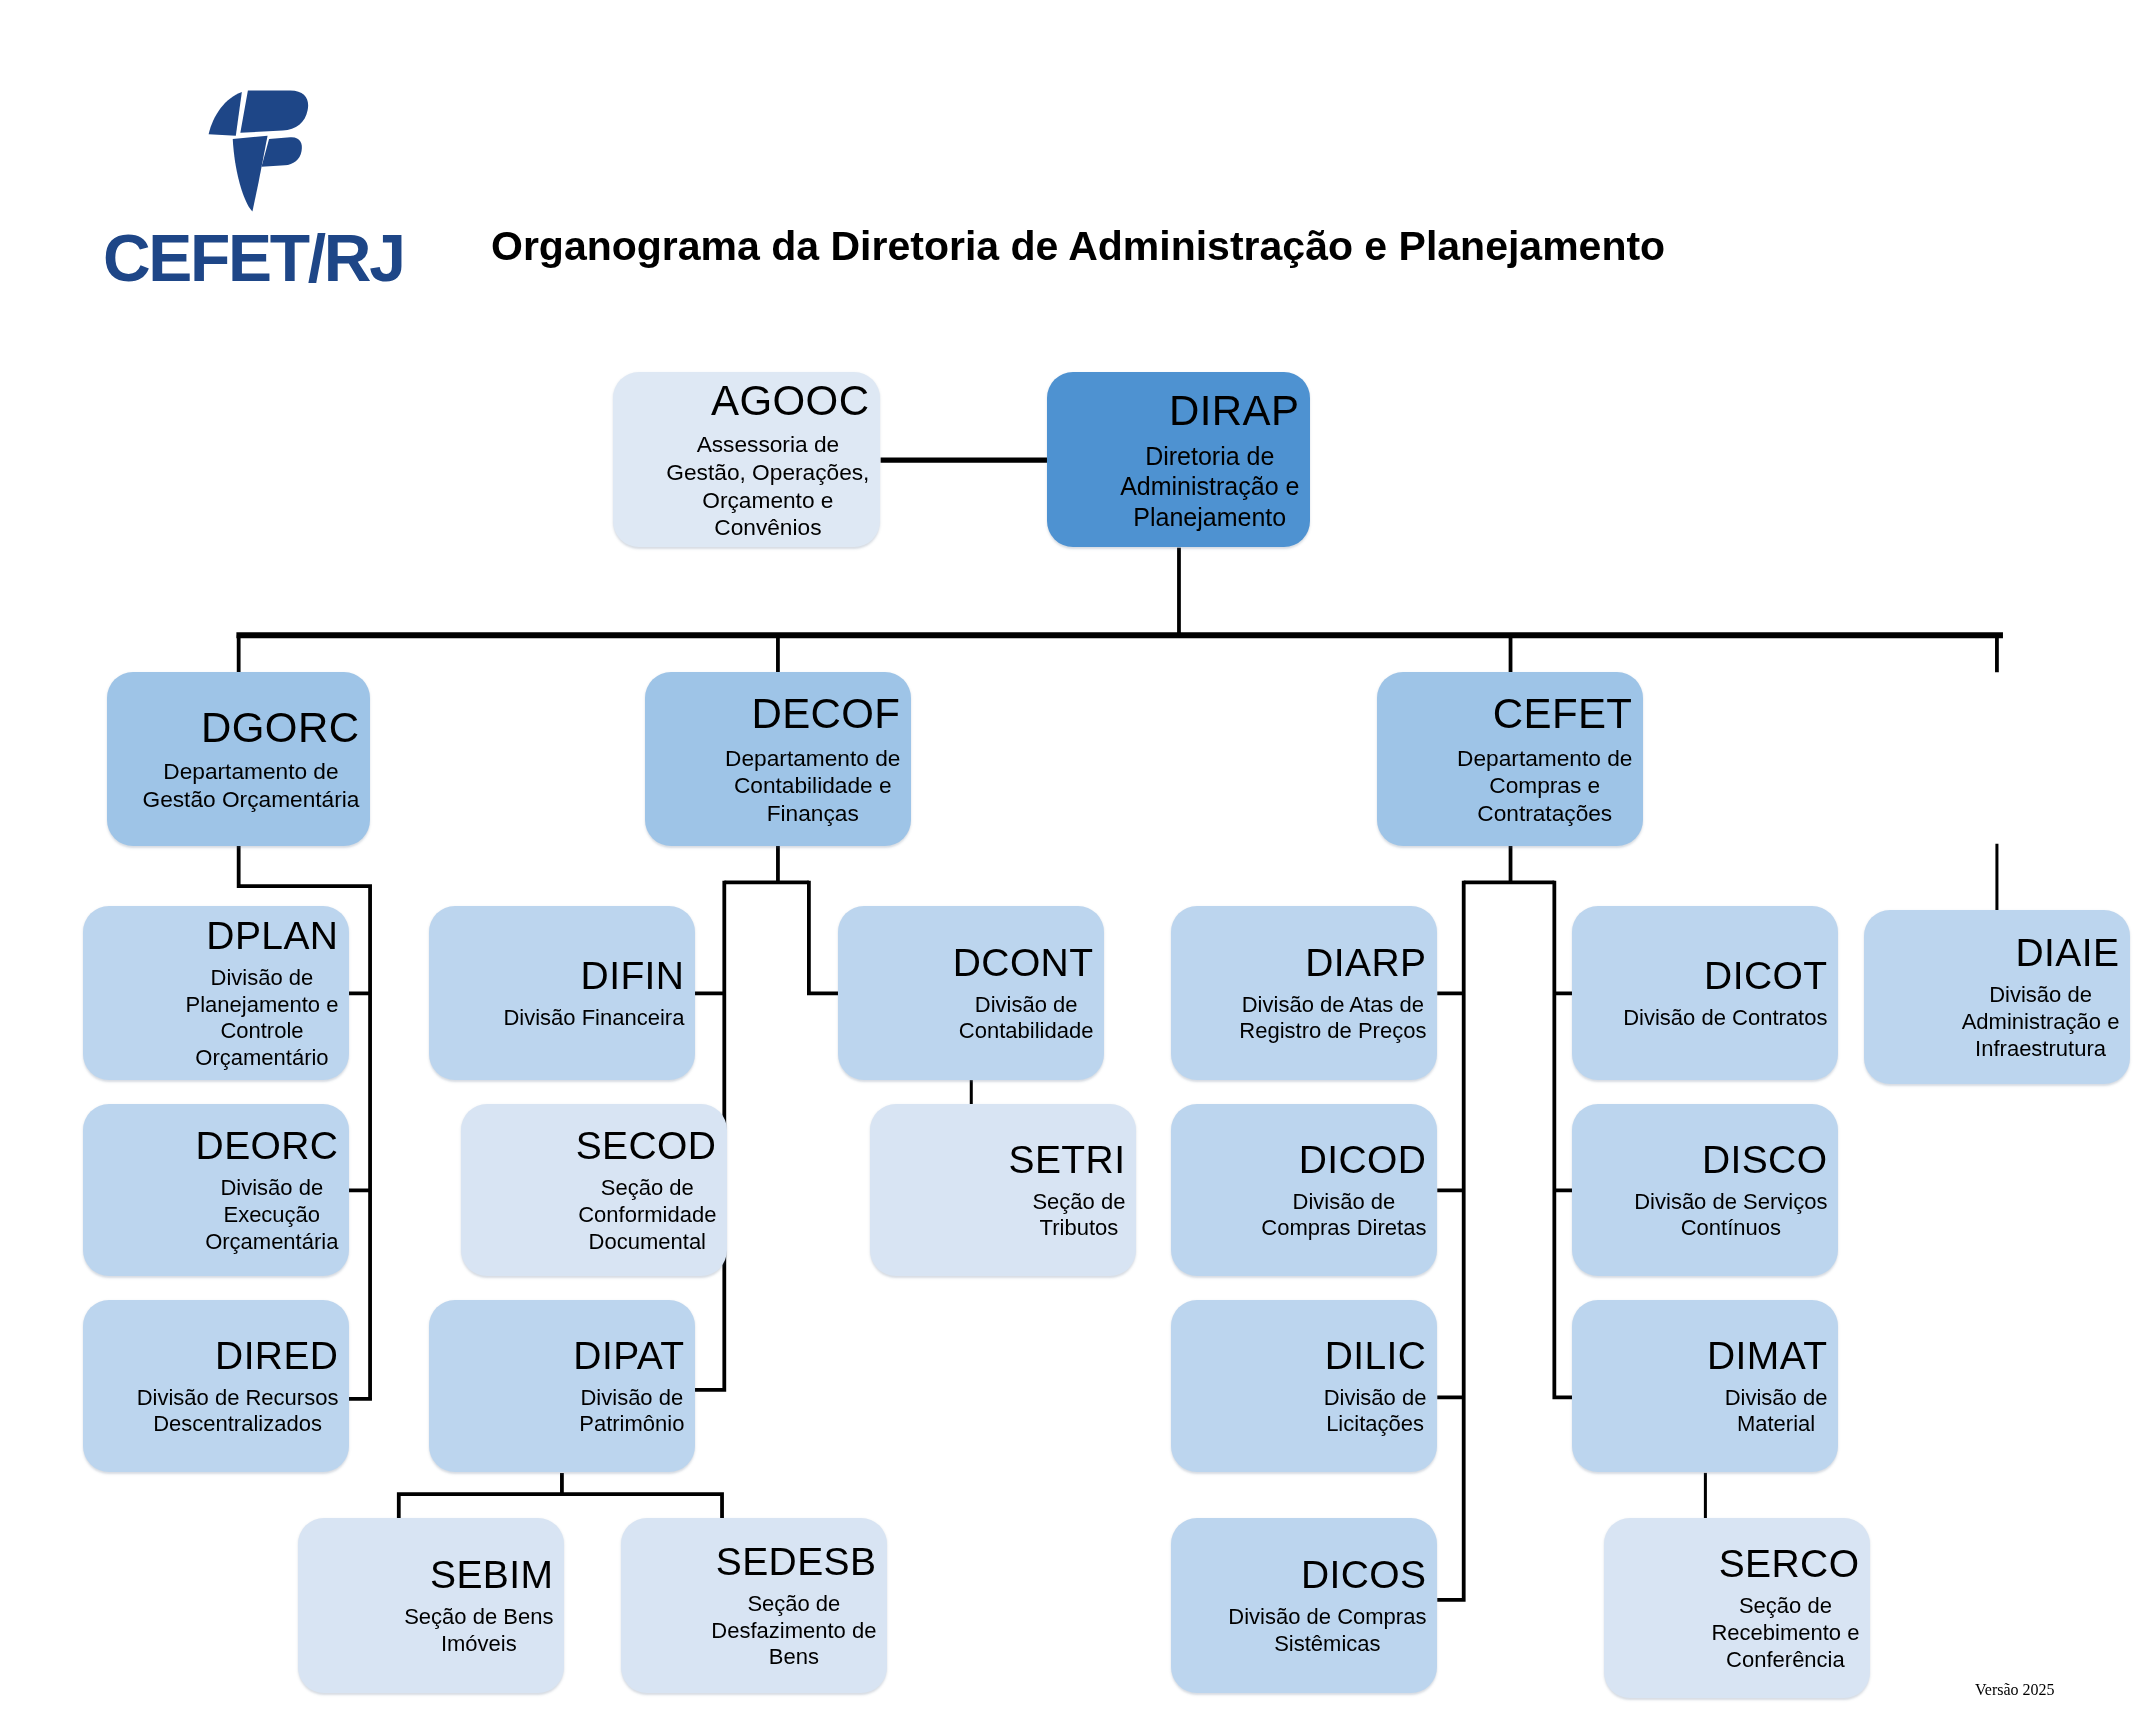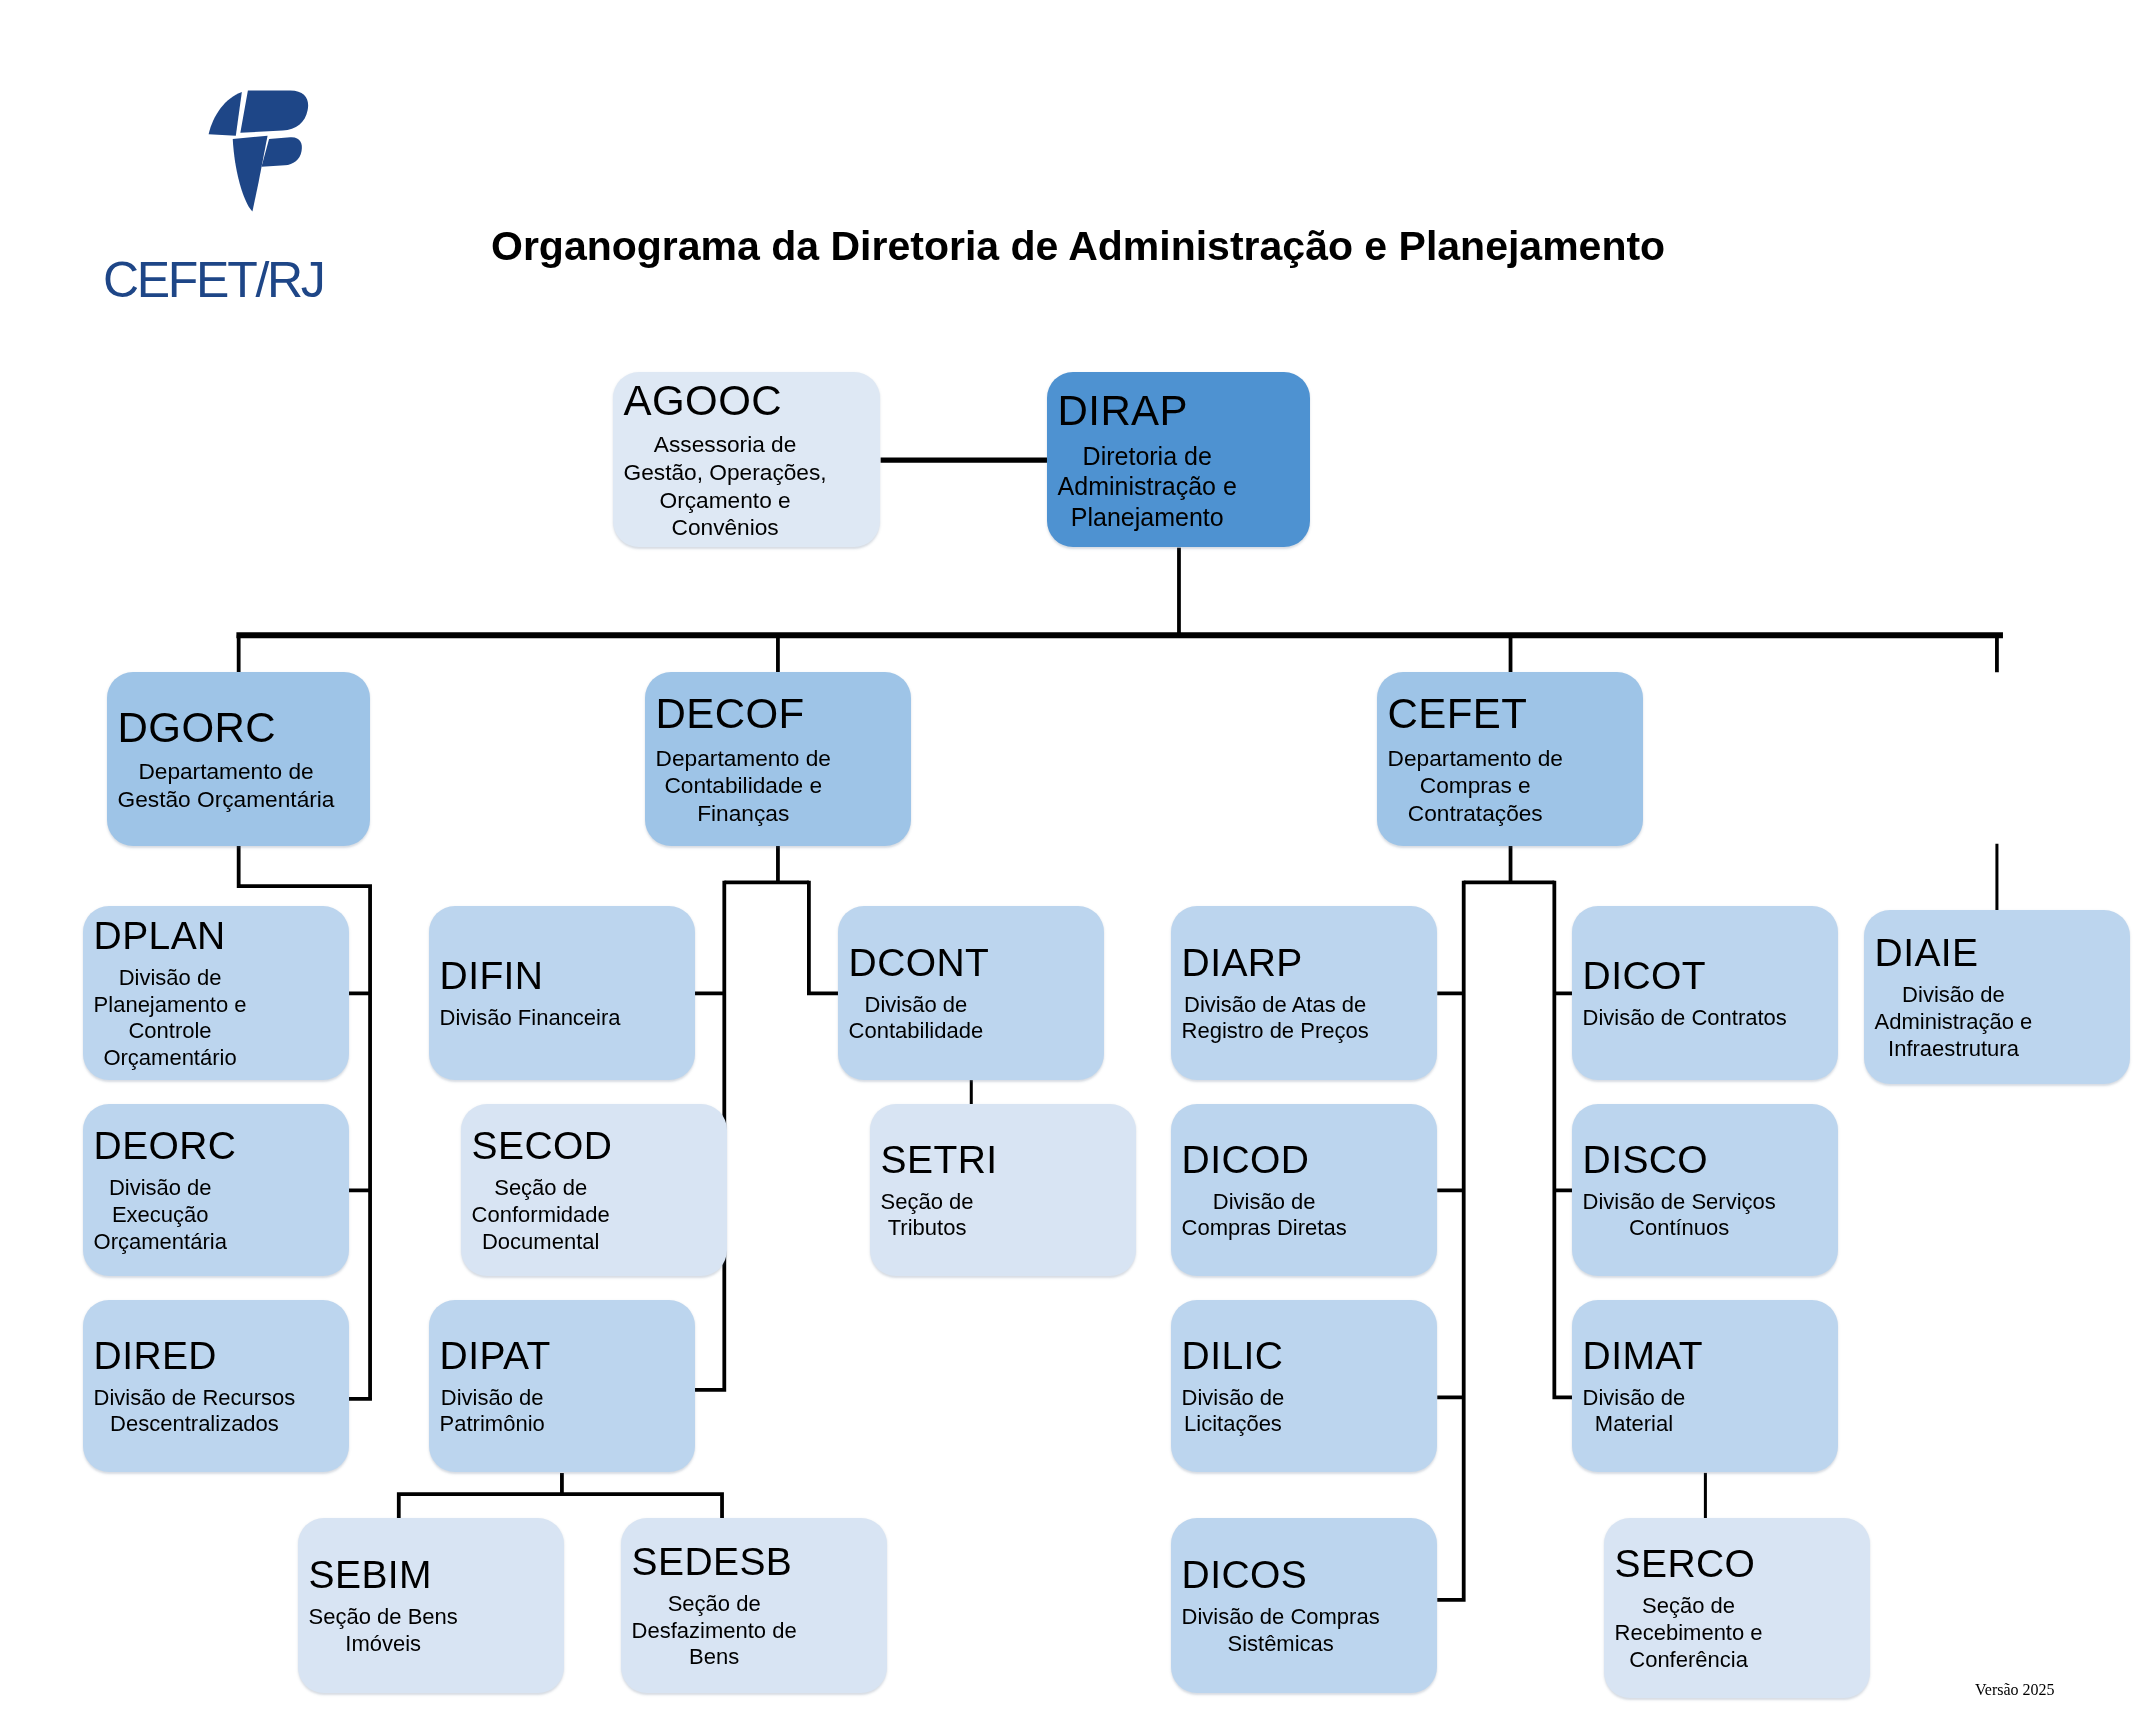--- a/index.html
+++ b/index.html
@@ -5,21 +5,21 @@
   html,body{margin:0;padding:0;background:#ffffff;}
   body{font-family:"Liberation Sans","DejaVu Sans",sans-serif;color:#000;}
   #canvas{position:relative;width:2151px;height:1723px;background:#fff;overflow:hidden;}
 
   .wires{position:absolute;left:0;top:0;z-index:1;}
 
   .box{
     position:absolute;z-index:2;
     width:266px;height:174px;
     border-radius:26px;
-    display:flex;flex-direction:column;align-items:flex-start;justify-content:center;
+    display:flex;flex-direction:column;align-items:flex-end;justify-content:center;
     text-align:center;padding:6px 10.6px;box-sizing:border-box;
     box-shadow:0 1.5px 2.3px rgba(90,110,140,.25);
   }
   .t-root{background:var(--c-root,#4E92D1);}
   .t-dept{background:var(--c-department,#9EC4E7);}
   .t-div{background:var(--c-division,#BCD5EE);}
   .t-sec{background:var(--c-section,#D8E4F3);margin-left:32px;}
   .t-asse{background:var(--c-assessoria,#DEE8F4);}
 
   .acr{font-size:39px;line-height:1.15;letter-spacing:0.4px;}
@@ -30,22 +30,22 @@
   .single .acr{font-size:30px;letter-spacing:0.8px;}
 
   #title{
     position:absolute;left:491px;top:223px;z-index:2;
     font-size:41px;font-weight:bold;letter-spacing:0;
   }
   #version{
     position:absolute;left:1975px;top:1681px;z-index:2;font-size:16px;font-family:Liberation Serif, serif;
   }
   #logo-text{
-    position:absolute;left:103px;top:251px;z-index:2;
-    font-size:50px;font-weight:normal;letter-spacing:-2.3px;
+    position:absolute;left:103px;top:220px;z-index:2;
+    font-size:66px;font-weight:bold;letter-spacing:-2.3px;
     color:var(--c-brand,#1E4687);
   }
   #logo-mark{position:absolute;left:201px;top:89px;z-index:2;}
 </style>
 </head>
 <body>
 
 <div id="canvas">
 
   <svg class="wires" width="2151" height="1723" viewBox="0 0 2848 2281">

